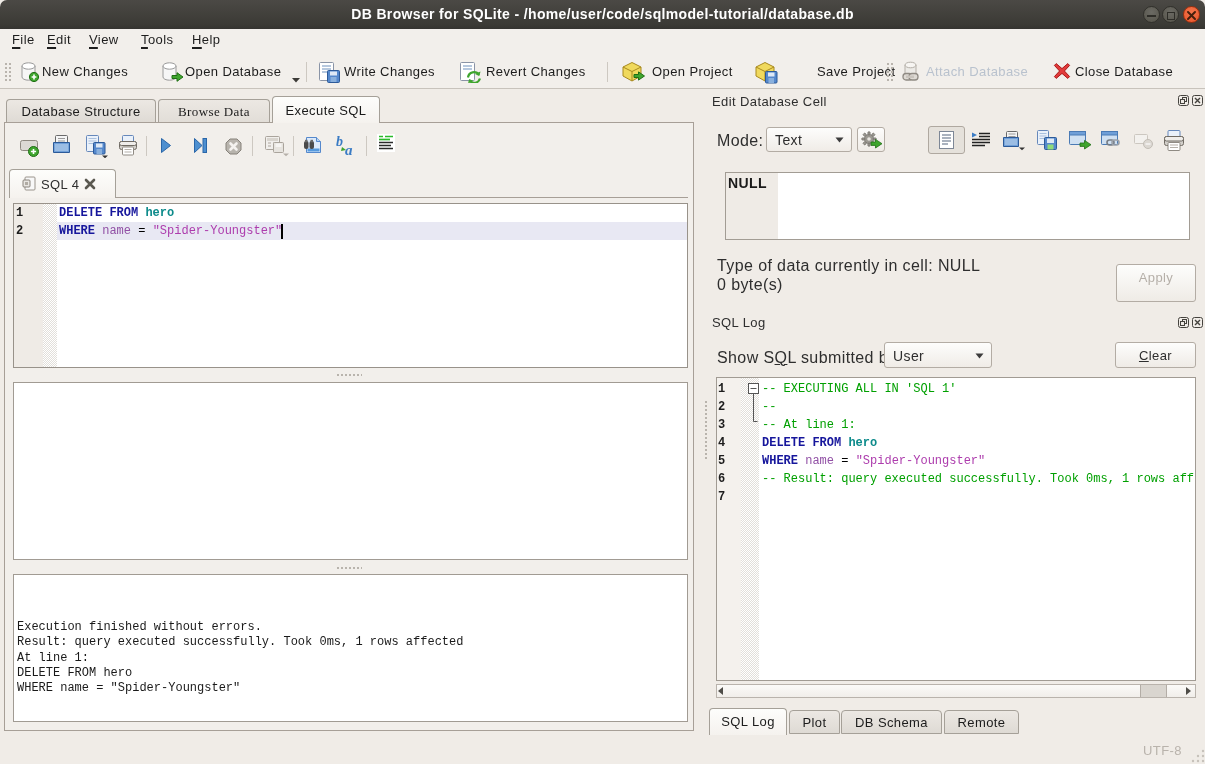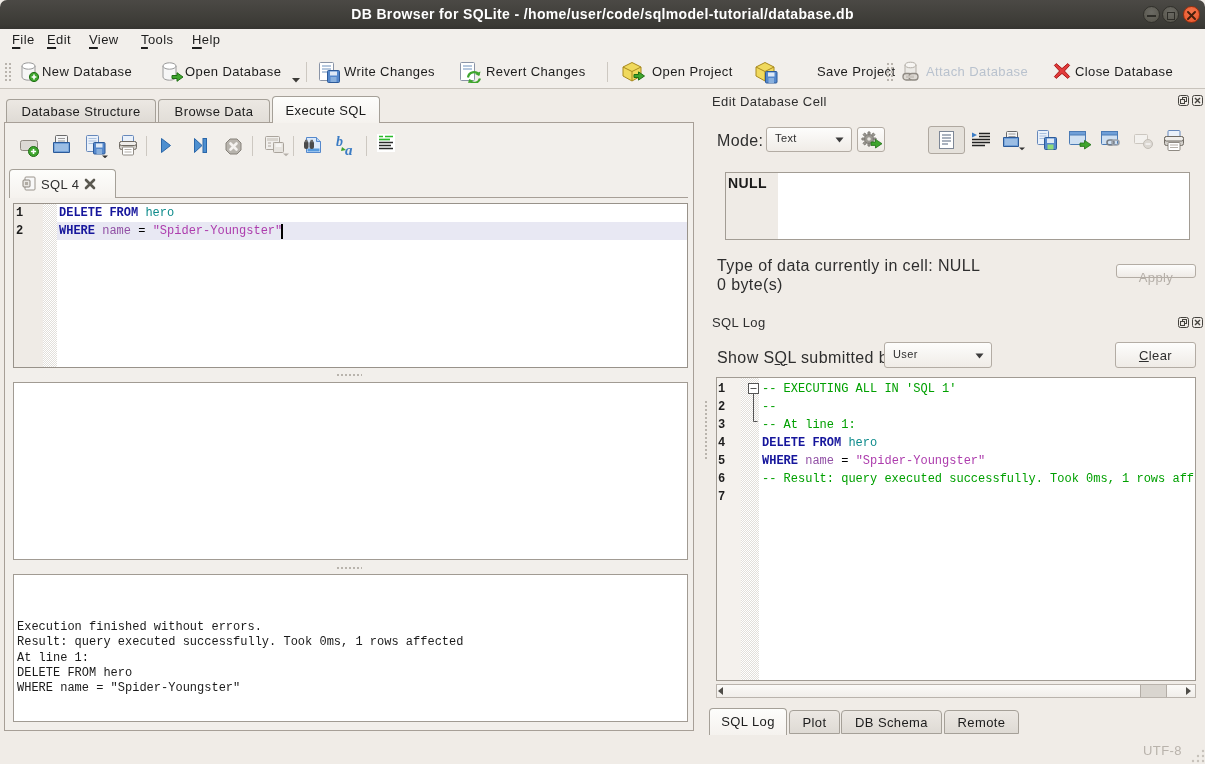--- a/index.html
+++ b/index.html
@@ -32,31 +32,31 @@
   font-size:13px;color:#1c1c1c;text-align:center;}
 .tab.active{background:linear-gradient(#fdfdfb,#f5f2ee);}
 
 .frame{position:absolute;box-sizing:border-box;border:1px solid #a19b93;background:#fff;}
 #lpane{left:4px;top:122px;width:690px;height:609px;border:1px solid #a79f97;background:#f2efeb;box-sizing:border-box;}
 
 .gutter{position:absolute;box-sizing:border-box;}
 .checker{background:repeating-conic-gradient(#ffffff 0% 25%,#e2dfda 0% 50%);background-size:2px 2px;}
 .mono{font-family:"Liberation Mono",monospace;font-size:12px;line-height:18px;white-space:pre;letter-spacing:0;}
 .kw{color:#16169c;font-weight:bold;}
-.tbl{color:#0d8b8b;font-weight:normal;}
+.tbl{color:#0d8b8b;font-weight:bold;}
 .idf{color:#9150a5;}
 .str{color:#ad3cad;}
 .cmt{color:#00a000;}
 .lnum{font-family:"Liberation Mono",monospace;font-size:12px;line-height:18px;color:#1d1d1d;font-weight:bold;letter-spacing:0;}
 
 .btn{position:absolute;box-sizing:border-box;border:1px solid #b3aca4;border-radius:3px;
   background:linear-gradient(#fdfdfc,#efebe6);font-size:13px;color:#2e2e2e;text-align:center;}
 .btn.dis{color:#b5afa8;}
 .combo{position:absolute;box-sizing:border-box;border:1px solid #b3aca4;border-radius:3px;
-  background:linear-gradient(#fdfdfc,#f0ece7);font-size:11px;color:#2e2e2e;padding-left:40px;}
+  background:linear-gradient(#fdfdfc,#f0ece7);font-size:14px;color:#2e2e2e;padding-left:40px;}
 .docktitle{position:absolute;font-size:13px;color:#2e2e2e;}
 .lbl{position:absolute;font-size:16px;color:#2e2e2e;}
 u{text-decoration-thickness:1px;}
 </style>
 </head>
 <body>
 
 <div id="titlebar" class="abs"></div>
 <div id="title" class="abs">DB Browser for SQLite - /home/user/code/sqlmodel-tutorial/database.db</div>
 <div class="wbtn gray abs" style="left:1143px;"></div>
@@ -71,21 +71,21 @@
 <div id="menubar" class="abs">
  <span style="left:12px;"><u>F</u>ile</span>
  <span style="left:47px;"><u>E</u>dit</span>
  <span style="left:89px;"><u>V</u>iew</span>
  <span style="left:141px;"><u>T</u>ools</span>
  <span style="left:192px;"><u>H</u>elp</span>
 </div>
 
 <div id="toolbar" class="abs"></div>
 <div class="handle" style="left:4px;top:62px;width:7px;height:20px;"></div>
-<div class="tbtxt" style="left:42px;">New Database</div>
+<div class="tbtxt" style="left:42px;">New Changes</div>
 <div class="tbtxt" style="left:185px;text-align:right;">Open Database</div>
 <div class="tbtxt" style="left:344px;">Write Changes</div>
 <div class="tbtxt" style="left:486px;">Revert Changes</div>
 <div class="tbtxt" style="left:652px;">Open Project</div>
 <div class="tbtxt" style="left:780px;margin-left:37px;">Save Project</div>
 <div class="tbtxt dis" style="left:926px;">Attach Database</div>
 <div class="tbtxt" style="left:1075px;">Close Database</div>
 <div class="tsep" style="left:306px;top:62px;height:20px;"></div>
 <div class="tsep" style="left:607px;top:62px;height:20px;"></div>
 <div class="handle" style="left:886px;top:62px;width:7px;height:20px;"></div>
@@ -136,21 +136,21 @@
  <ellipse cx="9.5" cy="5" rx="5.5" ry="2.8" fill="#f7f5f2" stroke="#b4afa8"></ellipse>
  <rect x="2" y="13.5" width="9" height="6.5" rx="3" fill="#dedad4" stroke="#8f8a83" stroke-width="1.3"></rect>
  <rect x="8" y="13.5" width="9" height="6.5" rx="3" fill="#dedad4" stroke="#8f8a83" stroke-width="1.3"></rect>
  <rect x="5" y="15.5" width="8" height="2.5" fill="#c9c4bd"></rect>
 </svg>
 <svg class="abs" style="left:1053px;top:62px;" width="18" height="18">
  <path d="M3.2 1.6 L9 6.6 L14.8 1.6 L16.6 3.4 L11.4 9 L16.6 14.6 L14.8 16.4 L9 11.4 L3.2 16.4 L1.4 14.6 L6.6 9 L1.4 3.4 Z" fill="#e23b3b" stroke="#ab1818" stroke-width="1"></path>
 </svg>
 
 <div class="tab" style="left:6px;top:99px;width:150px;height:24px;line-height:24px;">Database Structure</div>
-<div class="tab" style="left:158px;top:99px;width:112px;height:30px;line-height:24px;">Browse Data</div>
+<div class="tab" style="left:158px;top:99px;width:112px;height:30px;line-height:24px;font-family:Liberation Serif, serif;">Browse Data</div>
 <div class="tab active" style="left:272px;top:96px;width:108px;height:27px;line-height:27px;color:#1a1a1a;">Execute SQL</div>
 
 <div id="lpane" class="abs"></div>
 <div class="abs" style="left:273px;top:122px;width:106px;height:1px;background:#f5f2ee;"></div>
 
 <svg class="abs" style="left:19px;top:138px;" width="21" height="20">
  <rect x="1.5" y="2.5" width="17" height="10" rx="2" fill="#dcd9d4" stroke="#8d887f"></rect>
  <circle cx="14.5" cy="13.5" r="5" fill="#3fa52e" stroke="#1f6f14"></circle>
  <path d="M14.5 10.9 v5.2 M11.9 13.5 h5.2" stroke="#fff" stroke-width="1.6"></path>
 </svg>
@@ -333,21 +333,21 @@
  <rect x="1.5" y="7.5" width="19" height="4.5" rx="2" fill="#efedea" stroke="#6f6a63"></rect>
  <rect x="5" y="13.5" width="12" height="8" rx="1" fill="#fff" stroke="#8f8a83"></rect>
  <path d="M7 16 h8 M7 18.5 h8" stroke="#b5b0a9" stroke-width="1.2"></path>
 </svg>
 
 <div class="frame" style="left:725px;top:172px;width:465px;height:68px;border-color:#a29c94;"></div>
 <div class="abs" style="left:726px;top:173px;width:52px;height:66px;background:#efebe6;"></div>
 <div class="abs" style="left:728px;top:175px;font-size:14px;font-weight:bold;color:#1a1a1a;">NULL</div>
 <div class="lbl" style="left:717px;top:257px;">Type of data currently in cell: NULL</div>
 <div class="lbl" style="left:717px;top:276px;">0 byte(s)</div>
-<div class="btn dis" style="left:1116px;top:264px;width:80px;height:14px;line-height:26px;">Apply</div>
+<div class="btn dis" style="left:1116px;top:264px;width:80px;height:38px;line-height:26px;">Apply</div>
 
 <div class="docktitle" style="left:712px;top:315px;">SQL Log</div>
 <svg class="abs" style="left:1178px;top:317px;" width="11" height="11">
     <rect x="0.5" y="0.5" width="10" height="10" rx="2" fill="none" stroke="#45433e"></rect>
     <rect x="4.5" y="2.5" width="4" height="4" fill="none" stroke="#45433e"></rect>
     <rect x="2.5" y="4.5" width="4" height="4" fill="#f0ece7" stroke="#45433e"></rect>
   </svg>
 <svg class="abs" style="left:1192px;top:317px;" width="11" height="11">
     <rect x="0.5" y="0.5" width="10" height="10" rx="2" fill="none" stroke="#45433e"></rect>
     <path d="M3 3 l5 5 M8 3 l-5 5" stroke="#45433e" stroke-width="1.4"></path>

